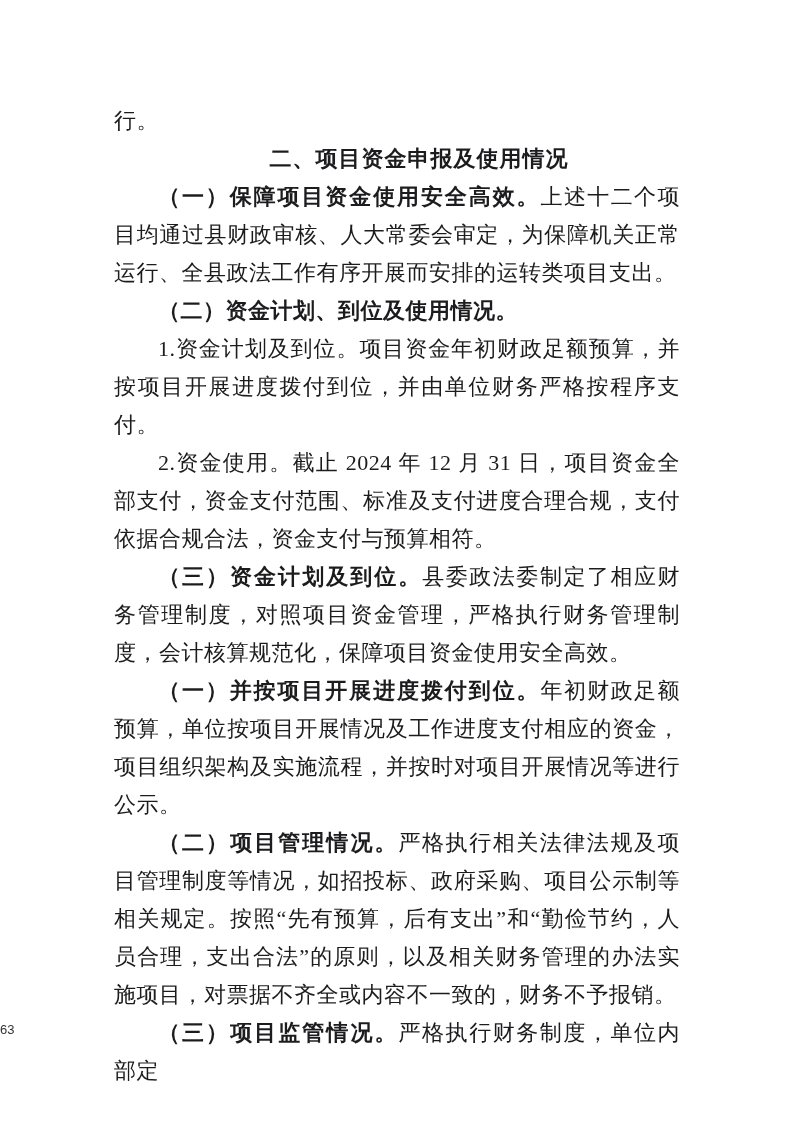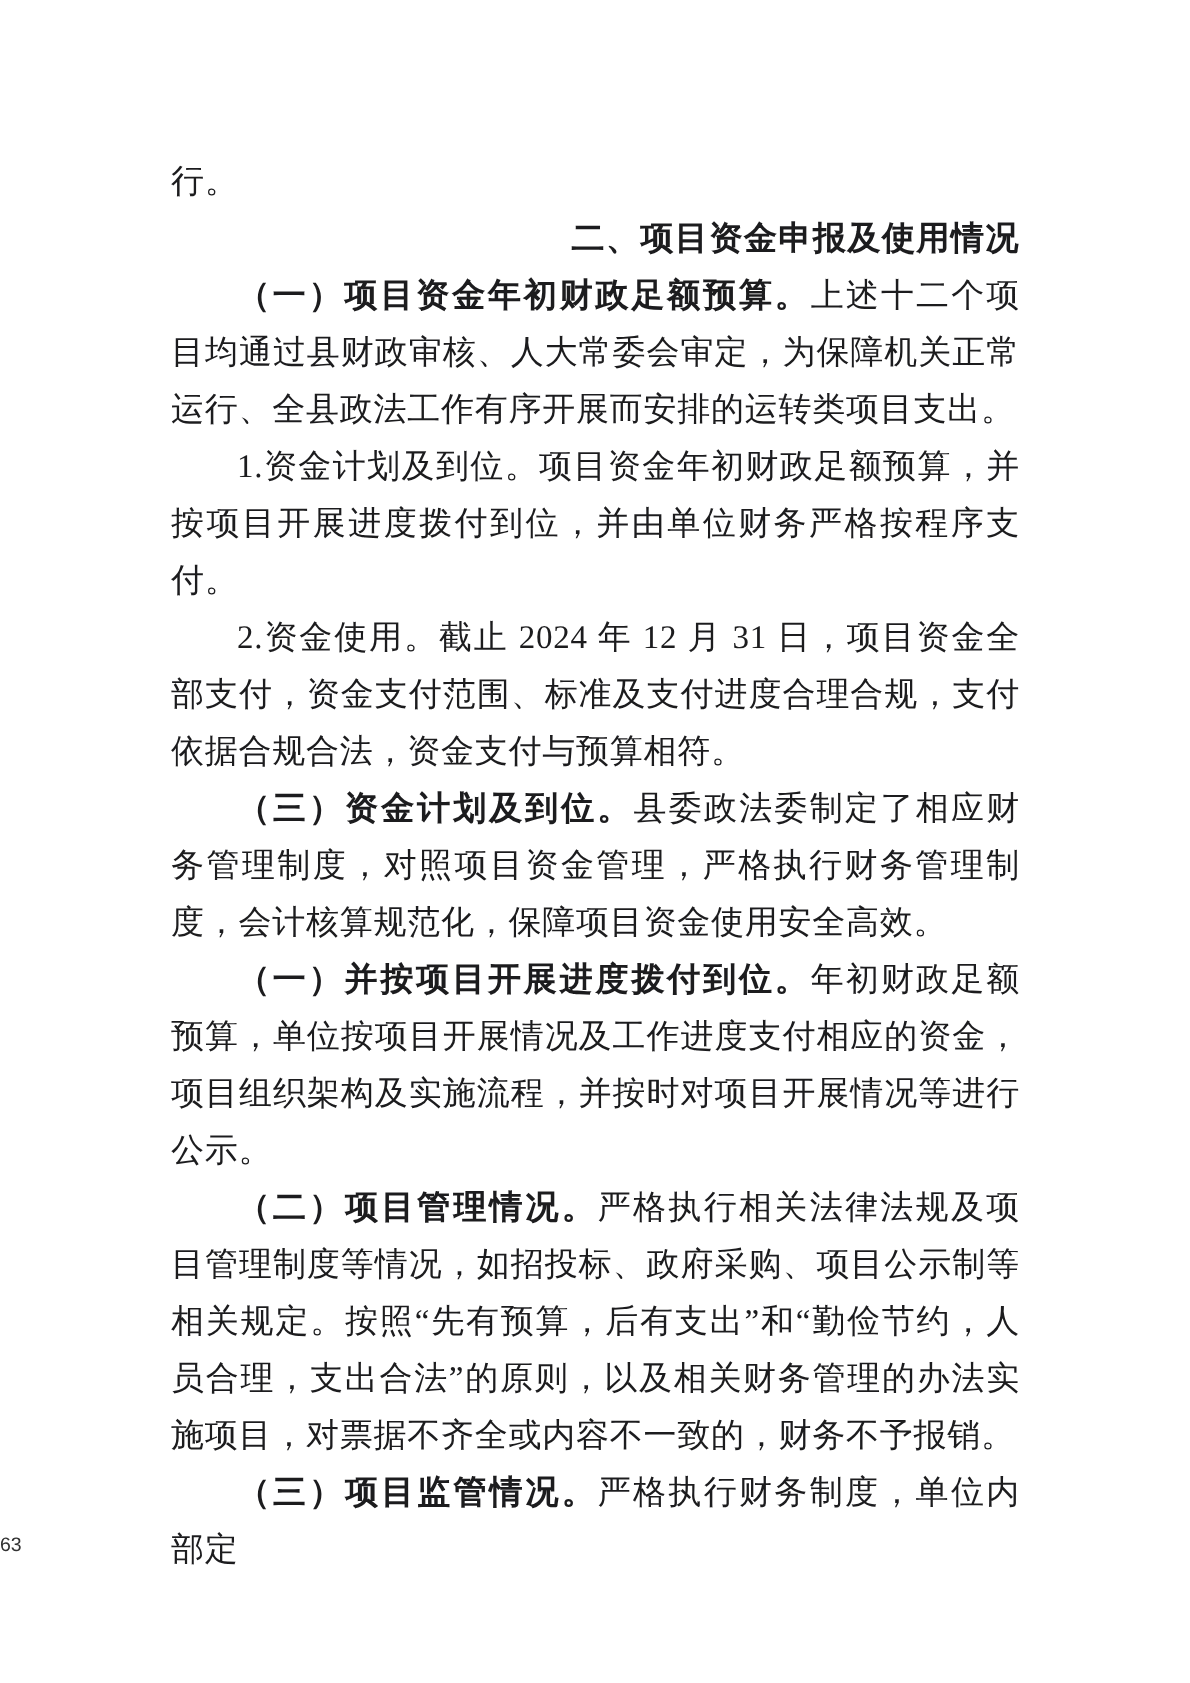--- a/index.html
+++ b/index.html
@@ -30,21 +30,21 @@
     text-justify: inter-ideograph;
     text-indent: 2em;
     letter-spacing: 0.5px;
   }
   p.body-continuation {
     text-indent: 0;
   }
   p.heading1 {
     font-family: "Liberation Sans", sans-serif;
     font-weight: bold;
-    text-align: right;
+    text-align: center;
     letter-spacing: 1px;
   }
   p.heading2 {
     font-weight: bold;
     text-align: left;
   }
   .lead {
     font-weight: bold;
     letter-spacing: 1px;
   }
@@ -59,21 +59,22 @@
     font-family: "Liberation Sans", sans-serif;
   }
 </style>
 </head>
 <body>
 
 <div class="page">
   <div class="text-block">
       <p class="body-continuation"><span>行。</span></p>
       <p class="heading1"><span>二、项目资金申报及使用情况</span></p>
-      <p class="body"><span class="lead">（一）项目资金年初财政足额预算。</span><span>上述十二个项目均通过县财政审核、人大常委会审定，为保障机关正常运行、全县政法工作有序开展而安排的运转类项目支出。</span></p>
+      <p class="body"><span class="lead">（一）保障项目资金使用安全高效。</span><span>上述十二个项目均通过县财政审核、人大常委会审定，为保障机关正常运行、全县政法工作有序开展而安排的运转类项目支出。</span></p>
+      <p class="heading2"><span>（二）资金计划、到位及使用情况。</span></p>
       <p class="body"><span>1.资金计划及到位。项目资金年初财政足额预算，并按项目开展进度拨付到位，并由单位财务严格按程序支付。</span></p>
       <p class="body"><span>2.资金使用。截止 2024 年 12 月 31 日，项目资金全部支付，资金支付范围、标准及支付进度合理合规，支付依据合规合法，资金支付与预算相符。</span></p>
       <p class="body"><span class="lead">（三）资金计划及到位。</span><span>县委政法委制定了相应财务管理制度，对照项目资金管理，严格执行财务管理制度，会计核算规范化，保障项目资金使用安全高效。</span></p>
       <p class="body"><span class="lead">（一）并按项目开展进度拨付到位。</span><span>年初财政足额预算，单位按项目开展情况及工作进度支付相应的资金，项目组织架构及实施流程，并按时对项目开展情况等进行公示。</span></p>
       <p class="body"><span class="lead">（二）项目管理情况。</span><span>严格执行相关法律法规及项目管理制度等情况，如招投标、政府采购、项目公示制等相关规定。按照“先有预算，后有支出”和“勤俭节约，人员合理，支出合法”的原则，以及相关财务管理的办法实施项目，对票据不齐全或内容不一致的，财务不予报销。</span></p>
       <p class="body"><span class="lead">（三）项目监管情况。</span><span>严格执行财务制度，单位内部定</span></p>
     </div>
   <div class="footer">63</div>
 </div>
 

